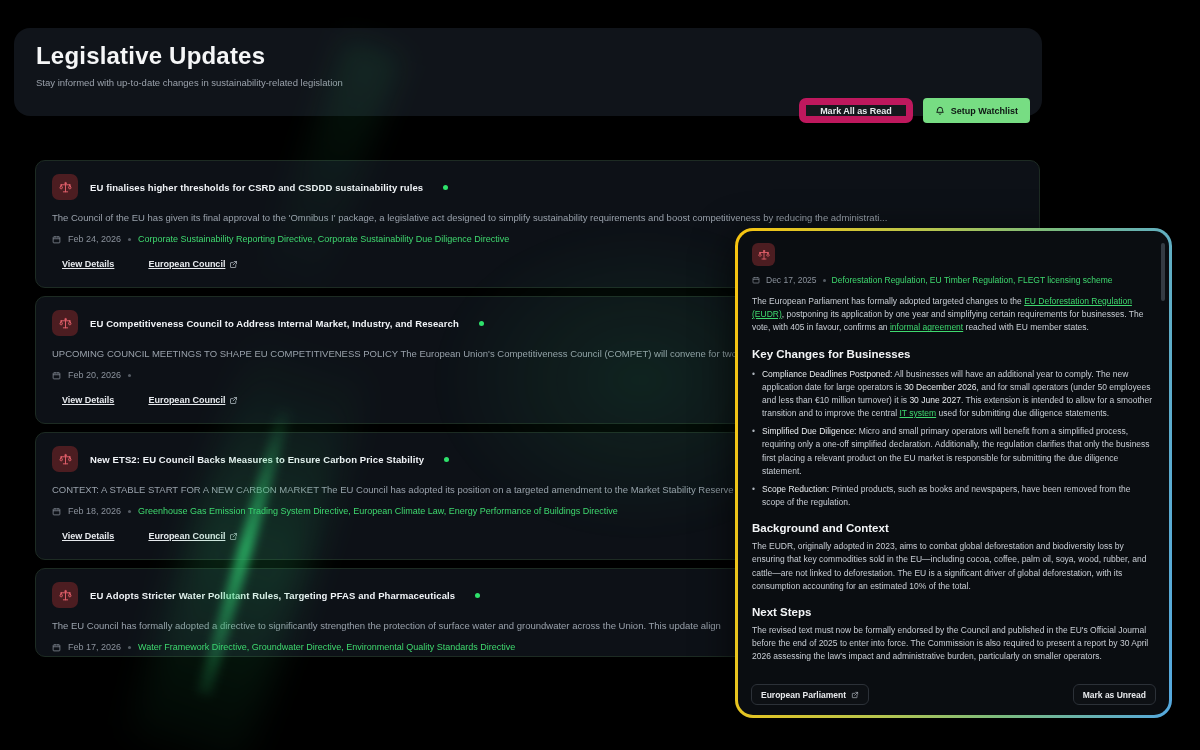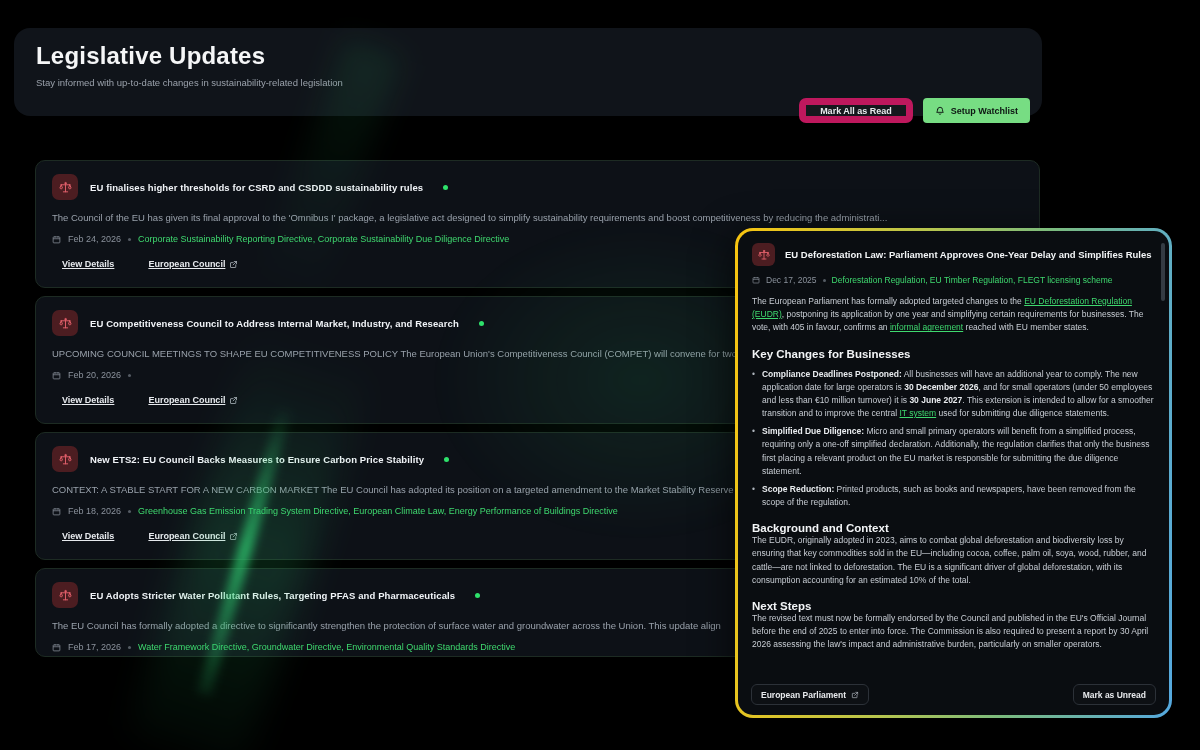--- a/index.html
+++ b/index.html
@@ -62,28 +62,28 @@
                    background:linear-gradient(96deg,#f8c40f 0%, #b7c54e 40%, #7bbb7e 65%, #55a9e0 100%);
                    box-shadow:0 10px 40px rgba(0,0,0,.7); }
   .overlay { position:relative; width:100%; height:100%; border-radius:15px;
              background:#0a0d11; padding:12px 14px; overflow:hidden; }
   .ov-head { display:flex; align-items:center; gap:10px; }
   .law-badge.small { width:23px; height:23px; border-radius:6px; }
   .ov-title { font-size:9.5px; font-weight:bold; color:#f3f5f7; }
   .ov-meta { margin-top:9px; display:flex; align-items:center; gap:6px;
              font-size:8.5px; color:#8b929c; }
   .ov-body { margin-top:10px; font-size:8.5px; line-height:1.55; color:#c9ced5; }
-  .ov-body.tight { margin-top:0; }
+  .ov-body.tight { margin-top:6px; }
   .ov-link { color:#3fd96f; text-decoration:underline; cursor:pointer; }
   .ov-h2 { margin-top:13px; font-size:11.5px; font-weight:bold; color:#f3f5f7; }
   .ov-bullets { margin-top:8px; }
   .ov-bullet { display:flex; gap:7px; font-size:8.5px; line-height:1.55; color:#c9ced5;
                margin-bottom:5px; }
   .ov-bullet .marker { color:#aeb4bc; flex:0 0 auto; }
-  .bold { font-weight:bold; color:#e9ecef; }
+  .bold { font-weight:normal; color:#e9ecef; }
   .ov-footer { position:absolute; left:13px; right:13px; bottom:10px;
                display:flex; justify-content:space-between; align-items:flex-end; }
   .ov-btn { height:21px; padding:0 9px; display:flex; align-items:center; gap:5px;
             background:#0d1014; border:1px solid #2c3138; border-radius:6px;
             color:#e8eaed; font-size:8.5px; font-weight:bold; cursor:pointer; }
   .ov-scrollbar { position:absolute; right:4px; top:12px; width:4px; height:58px;
                   border-radius:2px; background:#343b43; cursor:pointer; }
 
   svg.ic { display:block; }
 </style>
@@ -277,21 +277,20 @@
         <span class="law-badge small">
           <svg class="ic" width="12" height="12" viewBox="0 0 24 24" fill="none" stroke="#e0606a" stroke-width="1.8" stroke-linecap="round" stroke-linejoin="round">
             <path d="M12 4v16"></path>
               <path d="M4 7h16"></path>
               <circle cx="12" cy="4" r="1.4"></circle>
               <path d="M8 20h8"></path>
             <path d="M4 7l-2.4 6a2.7 2.7 0 0 0 4.8 0L4 7z"></path>
               <path d="M20 7l-2.4 6a2.7 2.7 0 0 0 4.8 0L20 7z"></path>
           </svg>
         </span>
-        <span class="ov-title">EU Deforestation Law: Parliament Approves One-Year Delay and Simplifies Rules</span>
       </div>
 
       <div class="ov-meta">
         <span>
           <svg class="ic" width="8" height="8" viewBox="0 0 24 24" fill="none" stroke="#8b929c" stroke-width="2">
               <rect x="3" y="5" width="18" height="16" rx="2"></rect>
               <path d="M3 10h18M8 3v4M16 3v4"></path>
             </svg>
         </span>
         <span>Dec 17, 2025</span>

